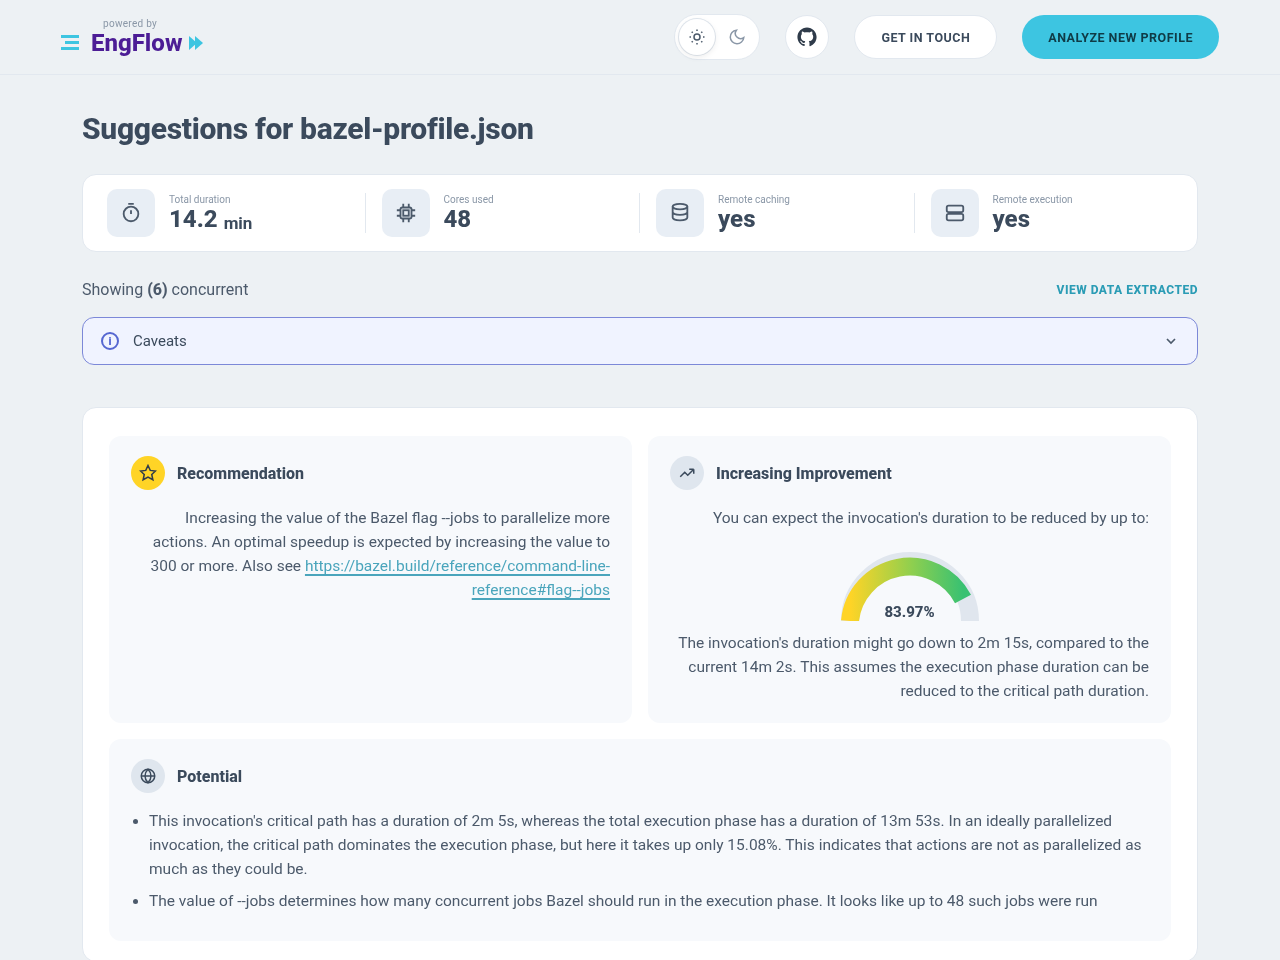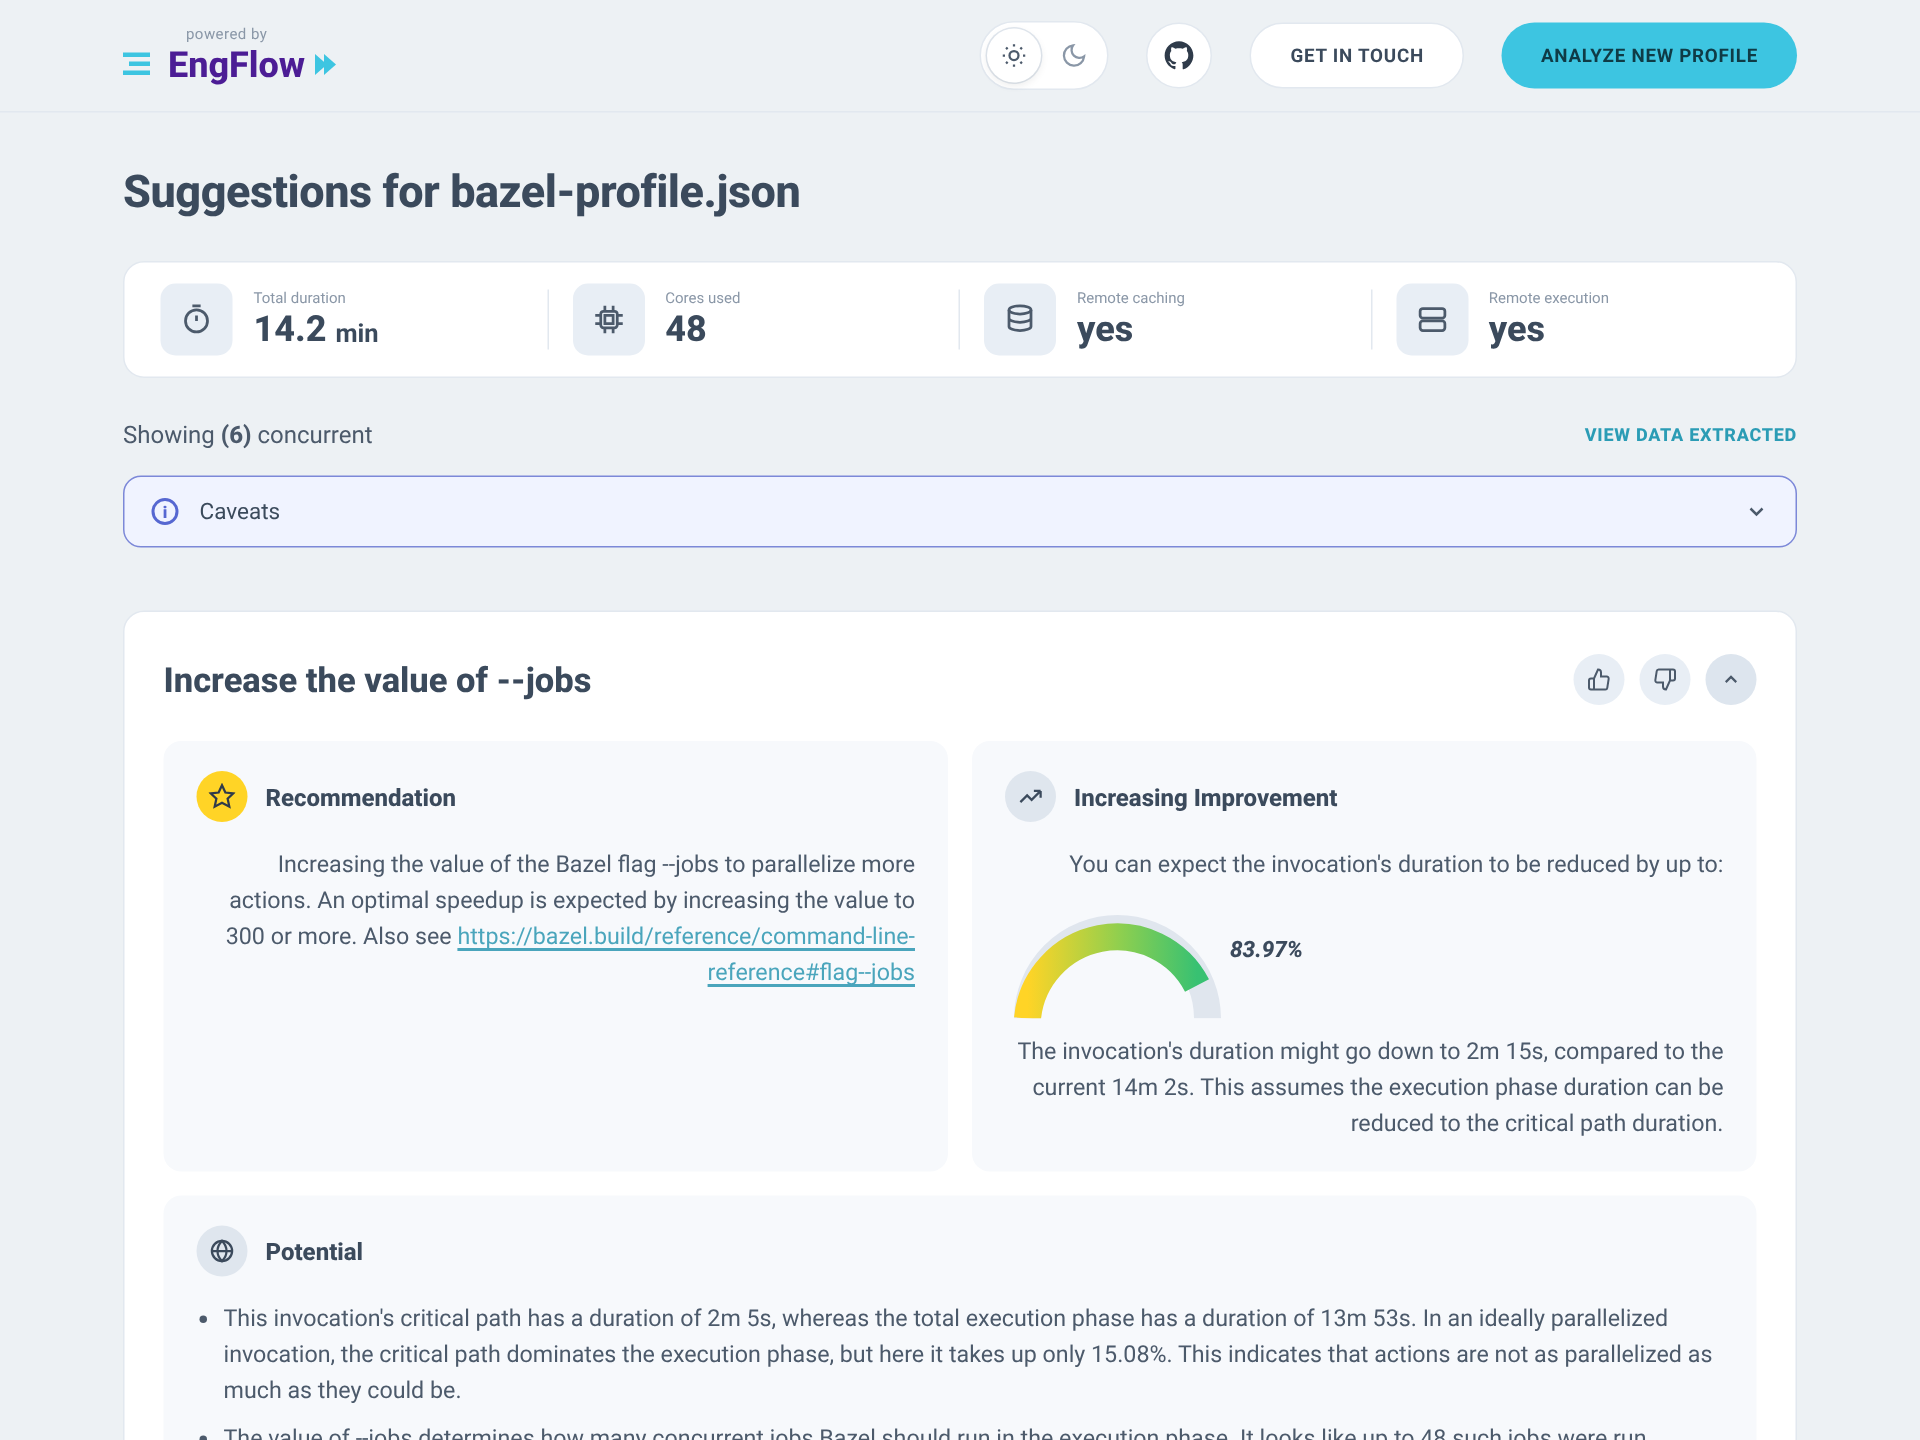--- a/index.html
+++ b/index.html
@@ -22,21 +22,21 @@
     font-family: -apple-system, BlinkMacSystemFont, "Segoe UI", Roboto, "Helvetica Neue", Arial, sans-serif;
     background: var(--bg);
     color: var(--text);
     font-size: 15px;
   }
   
   .topbar {
     display: flex;
     align-items: center;
     justify-content: space-between;
-    padding: 14px 82px;
+    padding: 14px 61px;
     border-bottom: 1px solid var(--border);
   }
   .brand { display: flex; flex-direction: column; }
   .powered { font-size: 10px; color: var(--text-light); margin-left: 42px; letter-spacing: .3px; }
   .logo { display: flex; align-items: center; gap: 6px; font-size: 24px; font-weight: 800; color: #4c1d95; }
   .logo-bars { display: inline-flex; flex-direction: column; gap: 3px; margin-right: 6px; }
   .logo-bars span { width: 18px; height: 3px; background: var(--accent); }
   .logo-bars span:nth-child(2){ width:14px; margin-left:4px;}
   .logo-chevrons { display:inline-flex; margin-left:3px; }
   .logo-chevrons span{
@@ -108,21 +108,21 @@
   .round-btn.dim{background:#dde5ee;}
   .panel-row{display:grid;grid-template-columns:1fr 1fr;gap:16px;}
   .panel{background:#f7f9fc;border-radius:12px;padding:20px 22px;}
   .panel-head{display:flex;align-items:center;gap:12px;font-weight:800;font-size:16px;color:var(--text-dark);margin-bottom:16px;}
   .panel-icon{width:34px;height:34px;border-radius:999px;display:flex;align-items:center;justify-content:center;}
   .panel-icon.star{background:var(--yellow);color:#2f3b4a;}
   .panel-icon.gray{background:#dfe6ee;color:var(--text-dark);}
   .panel-body{font-size:15.5px;line-height:1.55;color:var(--text);text-align:right;}
   .panel-body a{color:var(--link);text-decoration:underline;text-decoration-thickness:1.5px;text-underline-offset:3px;}
   
-  .gauge-wrap{display:flex;flex-direction:row;align-items:center;margin:16px 0 10px;position:relative;font-style:italic;}
+  .gauge-wrap{display:flex;flex-direction:column;align-items:center;margin:16px 0 10px;position:relative;}
   .gauge{width:150px;height:75px;position:relative;overflow:hidden;}
   .gauge-arc{position:absolute;inset:0;}
   .gauge-label{font-weight:800;font-size:15px;color:var(--text-dark);margin-top:-18px;}
   
   .panel.full{margin-top:16px;}
   .panel ul{padding-left:18px;}
   .panel li{margin-bottom:8px;font-size:15.5px;line-height:1.55;color:var(--text);}
   svg{display:block;}
 </style>
 </head>
@@ -244,40 +244,20 @@
     <div class="caveats-left">
       <span class="info-icon">i</span>
       <span>Caveats</span>
     </div>
     <svg width="16" height="16" viewBox="0 0 24 24" fill="none" stroke="#4c5a6b" stroke-width="2.5">
         <path d="M6 9l6 6 6-6"></path>
       </svg>
   </div>
 
   <div class="sug-card">
-    <div class="sug-header">
-      <div class="sug-title">Increase the value of --jobs</div>
-      <div class="sug-actions">
-        <div class="round-btn">
-          <svg width="16" height="16" viewBox="0 0 24 24" fill="none" stroke="#4c5a6b" stroke-width="2">
-              <path d="M14 9V5a3 3 0 00-3-3l-4 9v11h11.28a2 2 0 002-1.7l1.38-9a2 2 0 00-2-2.3H14zM7 22H4a2 2 0 01-2-2v-7a2 2 0 012-2h3"></path>
-            </svg>
-        </div>
-        <div class="round-btn">
-          <svg width="16" height="16" viewBox="0 0 24 24" fill="none" stroke="#4c5a6b" stroke-width="2">
-              <path d="M10 15v4a3 3 0 003 3l4-9V2H5.72a2 2 0 00-2 1.7l-1.38 9a2 2 0 002 2.3H10zM17 2h3a2 2 0 012 2v7a2 2 0 01-2 2h-3"></path>
-            </svg>
-        </div>
-        <div class="round-btn dim">
-          <svg width="14" height="14" viewBox="0 0 24 24" fill="none" stroke="#4c5a6b" stroke-width="2.5">
-              <path d="M18 15l-6-6-6 6"></path>
-            </svg>
-        </div>
-      </div>
-    </div>
 
     <div class="panel-row">
       <div class="panel">
         <div class="panel-head">
           <span class="panel-icon star">
             <svg width="18" height="18" viewBox="0 0 24 24" fill="none" stroke="currentColor" stroke-width="2">
                 <polygon points="12 2 15 8.5 22 9.3 17 14 18.5 21 12 17.5 5.5 21 7 14 2 9.3 9 8.5 12 2"></polygon>
               </svg>
           </span>
           <span>Recommendation</span>

